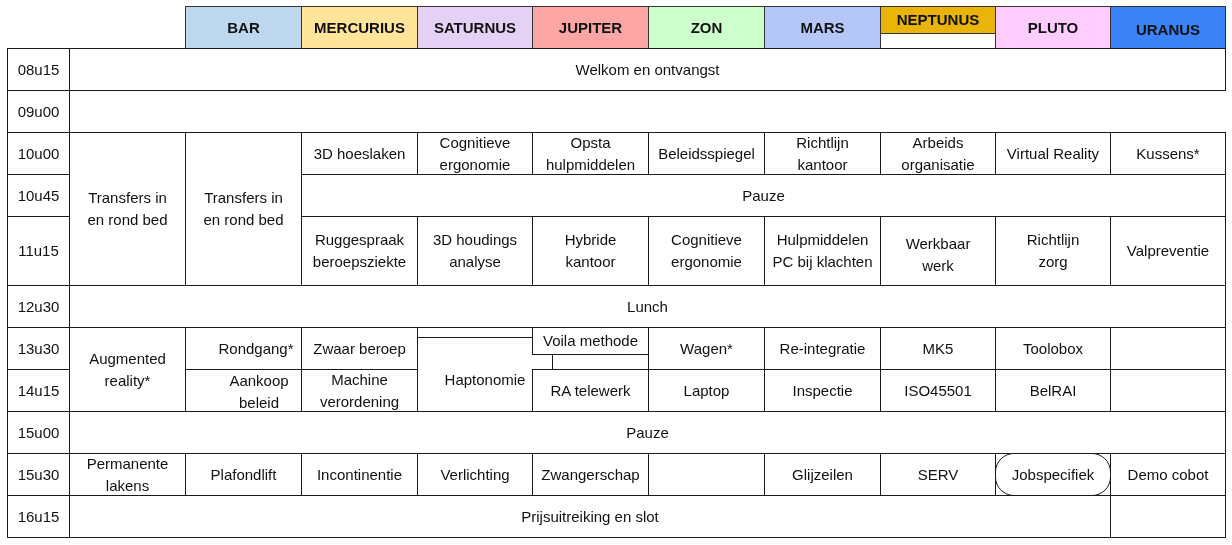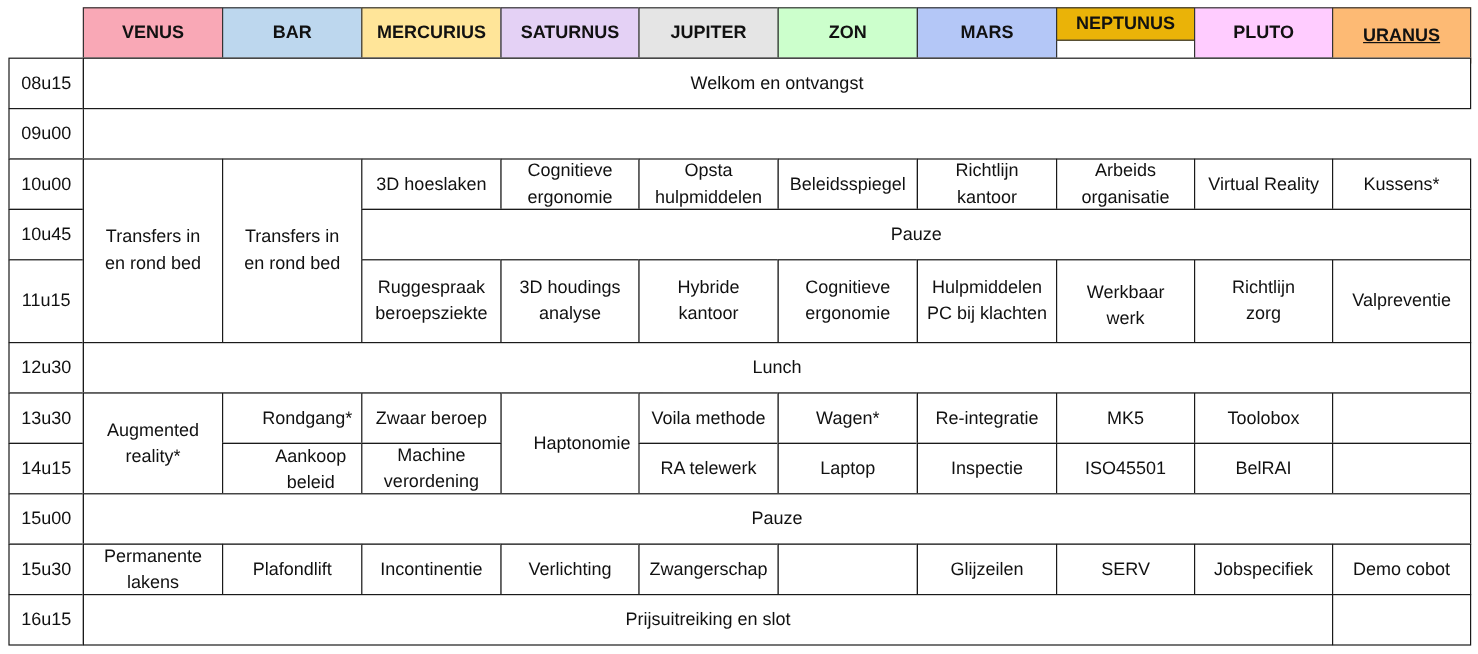--- a/index.html
+++ b/index.html
@@ -9,30 +9,29 @@
           display: flex; align-items: center; justify-content: center; text-align: center;
           font-size: 15px; line-height: 22px; background: #fff; padding: 0 2px; white-space: pre-line; }
   .hdr { font-weight: bold; font-size: 15px; border-color: #333; }
   .time { font-size: 15px; }
   .grid { position: absolute; left: 0; top: 0; width: 1232px; height: 545px; }
 </style>
 </head>
 <body>
 
 <div class="grid" id="grid">
-    <div class="cell hdr" style="left: 69px; top: 6px; width: 117px; height: 43px; background: rgb(249, 168, 182);">VENUS</div>
     <div class="cell hdr" style="left: 185px; top: 6px; width: 117px; height: 43px; background: rgb(189, 215, 238);">BAR</div>
     <div class="cell hdr" style="left: 301px; top: 6px; width: 117px; height: 43px; background: rgb(255, 229, 153);">MERCURIUS</div>
     <div class="cell hdr" style="left: 417px; top: 6px; width: 116px; height: 43px; background: rgb(228, 209, 245);">SATURNUS</div>
-    <div class="cell hdr" style="left: 532px; top: 6px; width: 117px; height: 43px; background: #e5e5e5;">JUPITER</div>
+    <div class="cell hdr" style="left: 532px; top: 6px; width: 117px; height: 43px; background: #fca5a5;">JUPITER</div>
     <div class="cell hdr" style="left: 648px; top: 6px; width: 117px; height: 43px; background: rgb(204, 255, 204);">ZON</div>
     <div class="cell hdr" style="left: 764px; top: 6px; width: 117px; height: 43px; background: rgb(180, 199, 247);">MARS</div>
     <div class="cell hdr" style="left: 880px; top: 6px; width: 116px; height: 28px; background: #eab308;">NEPTUNUS</div>
     <div class="cell hdr" style="left: 995px; top: 6px; width: 116px; height: 43px; background: rgb(255, 204, 255);">PLUTO</div>
-    <div class="cell hdr" style="left: 1110px; top: 6px; width: 116px; height: 47px; background: #fdba74; text-decoration: underline;">URANUS</div>
+    <div class="cell hdr" style="left: 1110px; top: 6px; width: 116px; height: 47px; background: #3b82f6;">URANUS</div>
     <div class="cell time" style="left: 7px; top: 48px; width: 63px; height: 43px;">08u15</div>
     <div class="cell time" style="left: 7px; top: 90px; width: 63px; height: 43px;">09u00</div>
     <div class="cell time" style="left: 7px; top: 132px; width: 63px; height: 43px;">10u00</div>
     <div class="cell time" style="left: 7px; top: 174px; width: 63px; height: 43px;">10u45</div>
     <div class="cell time" style="left: 7px; top: 216px; width: 63px; height: 70px;">11u15</div>
     <div class="cell time" style="left: 7px; top: 285px; width: 63px; height: 43px;">12u30</div>
     <div class="cell time" style="left: 7px; top: 327px; width: 63px; height: 43px;">13u30</div>
     <div class="cell time" style="left: 7px; top: 369px; width: 63px; height: 43px;">14u15</div>
     <div class="cell time" style="left: 7px; top: 411px; width: 63px; height: 43px;">15u00</div>
     <div class="cell time" style="left: 7px; top: 453px; width: 63px; height: 43px;">15u30</div>
@@ -66,28 +65,28 @@
     <div class="cell" style="left: 764px; top: 216px; width: 117px; height: 70px;">Hulpmiddelen
 PC bij klachten</div>
     <div class="cell" style="left: 880px; top: 216px; width: 116px; height: 78px;">Werkbaar
 werk</div>
     <div class="cell" style="left: 995px; top: 216px; width: 116px; height: 70px;">Richtlijn
 zorg</div>
     <div class="cell" style="left: 1110px; top: 216px; width: 116px; height: 70px;">Valpreventie</div>
     <div class="cell" style="left: 69px; top: 285px; width: 1157px; height: 43px;">Lunch</div>
     <div class="cell" style="left: 69px; top: 327px; width: 117px; height: 85px;">Augmented
 reality*</div>
-    <div class="cell" style="left: 417px; top: 327px; width: 136px; height: 85px;">Haptonomie</div>
+    <div class="cell" style="left: 417px; top: 337px; width: 136px; height: 85px;">Haptonomie</div>
     <div class="cell" style="left: 185px; top: 327px; width: 117px; height: 43px; padding-left: 27px;">Rondgang*</div>
     <div class="cell" style="left: 185px; top: 369px; width: 117px; height: 46px; padding-left: 33px;">Aankoop
 beleid</div>
     <div class="cell" style="left: 301px; top: 327px; width: 117px; height: 43px;">Zwaar beroep</div>
     <div class="cell" style="left: 301px; top: 369px; width: 117px; height: 43px;">Machine
 verordening</div>
-    <div class="cell" style="left: 532px; top: 327px; width: 117px; height: 43px;">Voila methode</div>
+    <div class="cell" style="left: 532px; top: 327px; width: 117px; height: 28px;">Voila methode</div>
     <div class="cell" style="left: 532px; top: 369px; width: 117px; height: 43px;">RA telewerk</div>
     <div class="cell" style="left: 648px; top: 327px; width: 117px; height: 43px;">Wagen*</div>
     <div class="cell" style="left: 648px; top: 369px; width: 117px; height: 43px;">Laptop</div>
     <div class="cell" style="left: 764px; top: 327px; width: 117px; height: 43px;">Re-integratie</div>
     <div class="cell" style="left: 764px; top: 369px; width: 117px; height: 43px;">Inspectie</div>
     <div class="cell" style="left: 880px; top: 327px; width: 116px; height: 43px;">MK5</div>
     <div class="cell" style="left: 880px; top: 369px; width: 116px; height: 43px;">ISO45501</div>
     <div class="cell" style="left: 995px; top: 327px; width: 116px; height: 43px;">Toolobox</div>
     <div class="cell" style="left: 995px; top: 369px; width: 116px; height: 43px;">BelRAI</div>
     <div class="cell" style="left: 1110px; top: 327px; width: 116px; height: 43px;"></div>
@@ -95,17 +94,17 @@
     <div class="cell" style="left: 69px; top: 411px; width: 1157px; height: 43px;">Pauze</div>
     <div class="cell" style="left: 69px; top: 453px; width: 117px; height: 43px;">Permanente
 lakens</div>
     <div class="cell" style="left: 185px; top: 453px; width: 117px; height: 43px;">Plafondlift</div>
     <div class="cell" style="left: 301px; top: 453px; width: 117px; height: 43px;">Incontinentie</div>
     <div class="cell" style="left: 417px; top: 453px; width: 116px; height: 43px;">Verlichting</div>
     <div class="cell" style="left: 532px; top: 453px; width: 117px; height: 43px;">Zwangerschap</div>
     <div class="cell" style="left: 648px; top: 453px; width: 117px; height: 43px;"></div>
     <div class="cell" style="left: 764px; top: 453px; width: 117px; height: 43px;">Glijzeilen</div>
     <div class="cell" style="left: 880px; top: 453px; width: 116px; height: 43px;">SERV</div>
-    <div class="cell" style="left: 995px; top: 453px; width: 116px; height: 43px;">Jobspecifiek</div>
+    <div class="cell" style="left: 995px; top: 453px; width: 116px; height: 43px; border-radius: 19px;">Jobspecifiek</div>
     <div class="cell" style="left: 1110px; top: 453px; width: 116px; height: 43px;">Demo cobot</div>
     <div class="cell" style="left: 69px; top: 495px; width: 1042px; height: 43px;">Prijsuitreiking en slot</div>
     <div class="cell" style="left: 1110px; top: 495px; width: 116px; height: 43px;"></div>
   </div>
 
 </body></html>

